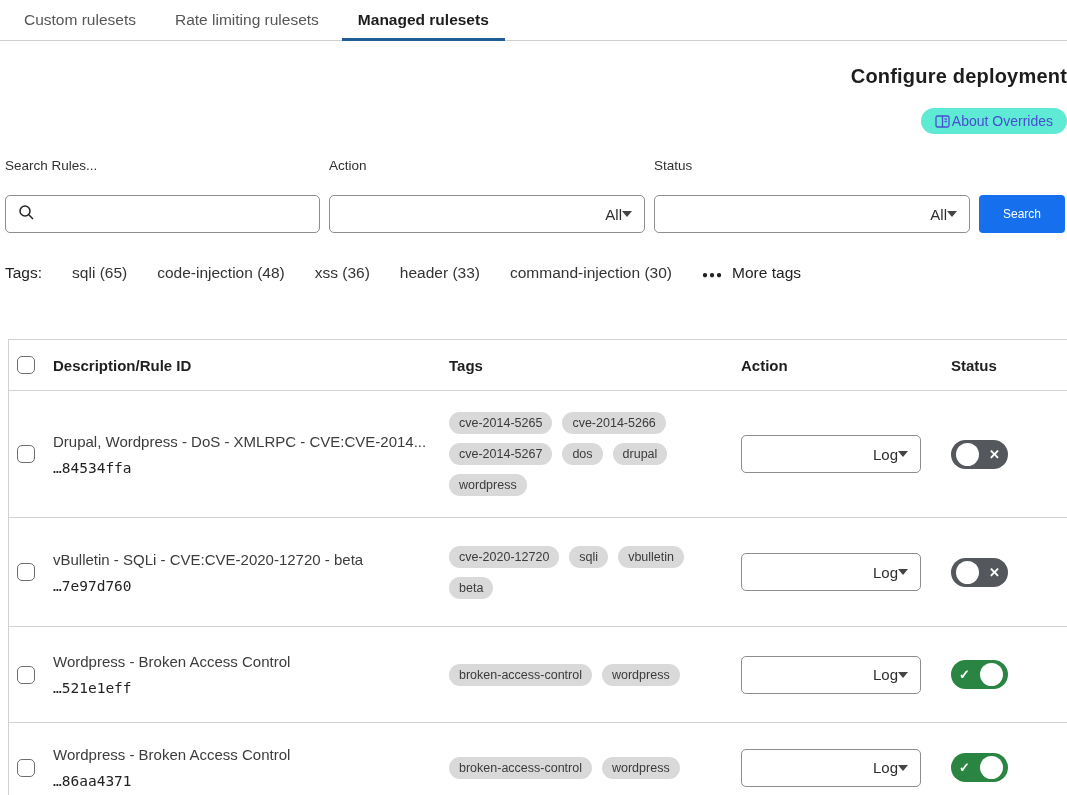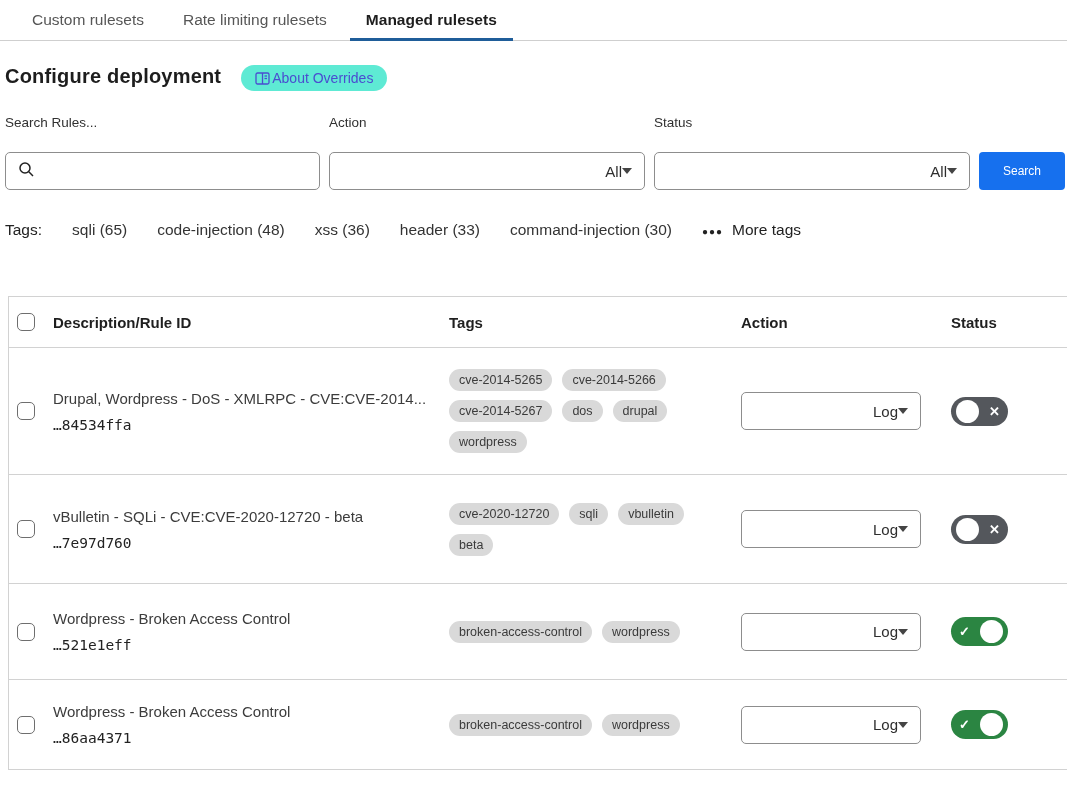--- a/index.html
+++ b/index.html
@@ -1,28 +1,28 @@
 <!DOCTYPE html>
 <html><head>
 <meta charset="utf-8">
 <style>
   * { margin:0; padding:0; box-sizing:border-box; }
   html,body { width:1067px; height:795px; background:#fff; overflow:hidden;
               font-family:"Liberation Sans", sans-serif; color:#222; }
 
   
-  .tabs { display:flex; gap:7px; padding-left:16px; border-bottom:1px solid #cfcfcf; }
+  .tabs { display:flex; gap:7px; padding-left:8px; border-bottom:1px solid #cfcfcf; }
   .tab { padding:11px 16px 9px; font-size:15.5px; color:#565656; cursor:pointer;
          border-bottom:3px solid transparent; margin-bottom:-1px; }
   .tab.active { color:#1d1d1d; font-weight:700; border-bottom-color:#1f5d99; }
 
   .content { padding-left:5px; }
 
   
-  .heading-row { display:flex; align-items:flex-start; margin-top:24px; gap:20px; }
+  .heading-row { display:flex; align-items:flex-end; margin-top:24px; gap:20px;flex-direction:column; }
   h1 { font-size:20px; font-weight:700; color:#1d1d1d; letter-spacing:.2px; }
   .about-badge { display:inline-flex; align-items:center; gap:2px; background:#5eead4;
                  color:#4a4dd0; font-size:14px; padding:5px 14px; border-radius:14px;
                  cursor:pointer; text-decoration:none; }
   .about-badge svg { display:block; }
 
   
   .filters { display:flex; gap:9px; margin-top:24px; align-items:flex-end; }
   .filter label { display:block; font-size:13.5px; color:#313131; margin-bottom:22px; }
   .input-box, .select { height:38px; border:1px solid #8d8d8d; border-radius:5px;

